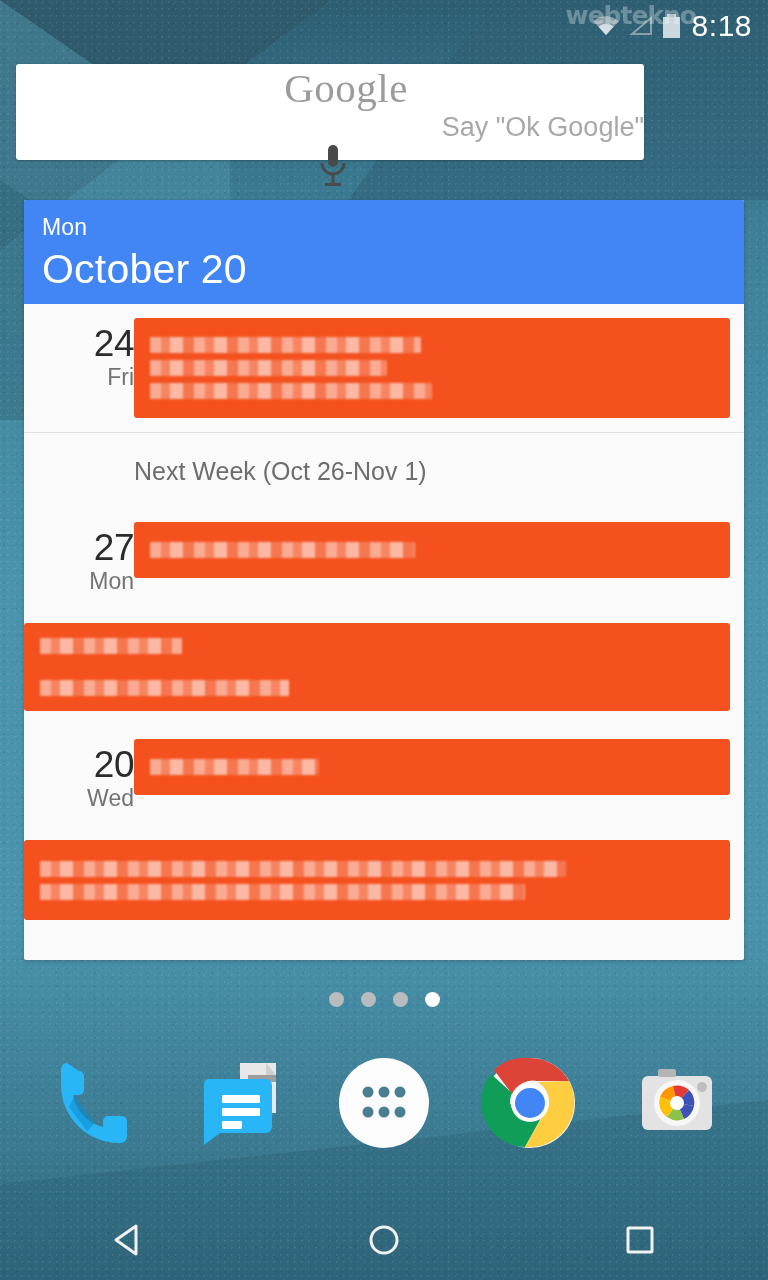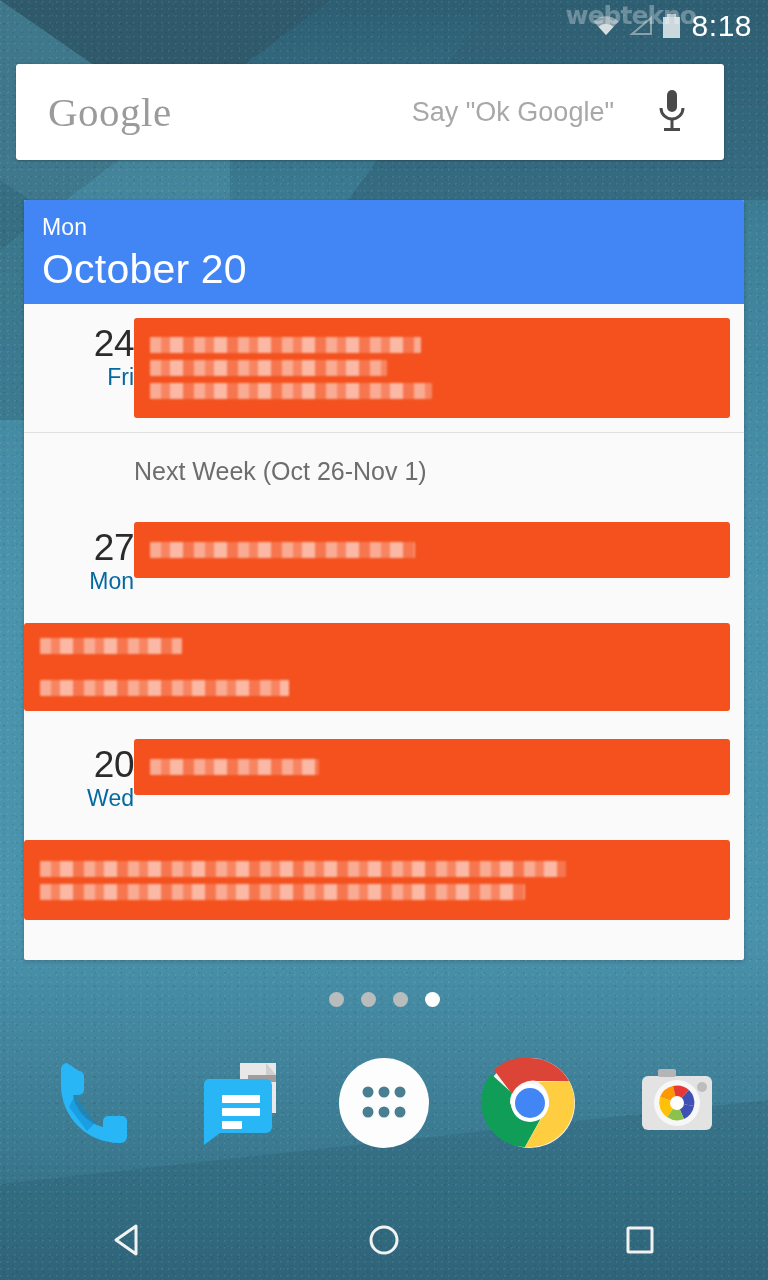--- a/index.html
+++ b/index.html
@@ -94,26 +94,27 @@
     position:absolute; top:1px; right:72px;
     font-size:25px; color:rgba(255,255,255,.30);
     font-family:"DejaVu Sans", sans-serif;
     font-weight:bold; letter-spacing:-1px;
     z-index:31; pointer-events:none;
   }
 
   
   .searchbar {
     position:absolute; top:64px; left:16px;
-    width:708px; height:96px;
+    width:628px; height:96px;
     background:#ffffff;
     border-radius:3px;
     box-shadow:0 1px 3px rgba(0,0,0,.28);
     display:flex; align-items:center;
     z-index:20;
+    flex-direction:column;
   }
   .g-logo {
     font-family:"Liberation Serif", serif;
     font-size:41px; color:#9b9b9b;
     margin-left:32px; letter-spacing:.5px;
   }
   .say-ok {
     margin-left:auto; font-size:27px; color:#a8a8a8;
     font-family:"Liberation Sans", sans-serif;
   }
@@ -169,21 +170,21 @@
   }
   .daycol {
     width:110px; flex:0 0 110px;
     text-align:right; padding-left:34px; padding-top:6px;
   }
   .daynum {
     font-size:37px; color:#2b2b2b; line-height:40px;
     letter-spacing:-.5px;
   }
   .dayname {
-    font-size:23px; color:#0369a1; line-height:28px; margin-top:-1px;
+    font-size:23px; color:#737373; line-height:28px; margin-top:-1px;
   }
   .evbar {
     flex:1 1 auto;
     background:#f4511e;
     border-radius:3px;
     padding:14px 16px;
     display:flex; flex-direction:column; justify-content:center;
     gap:7px;
   }
   .redact {

